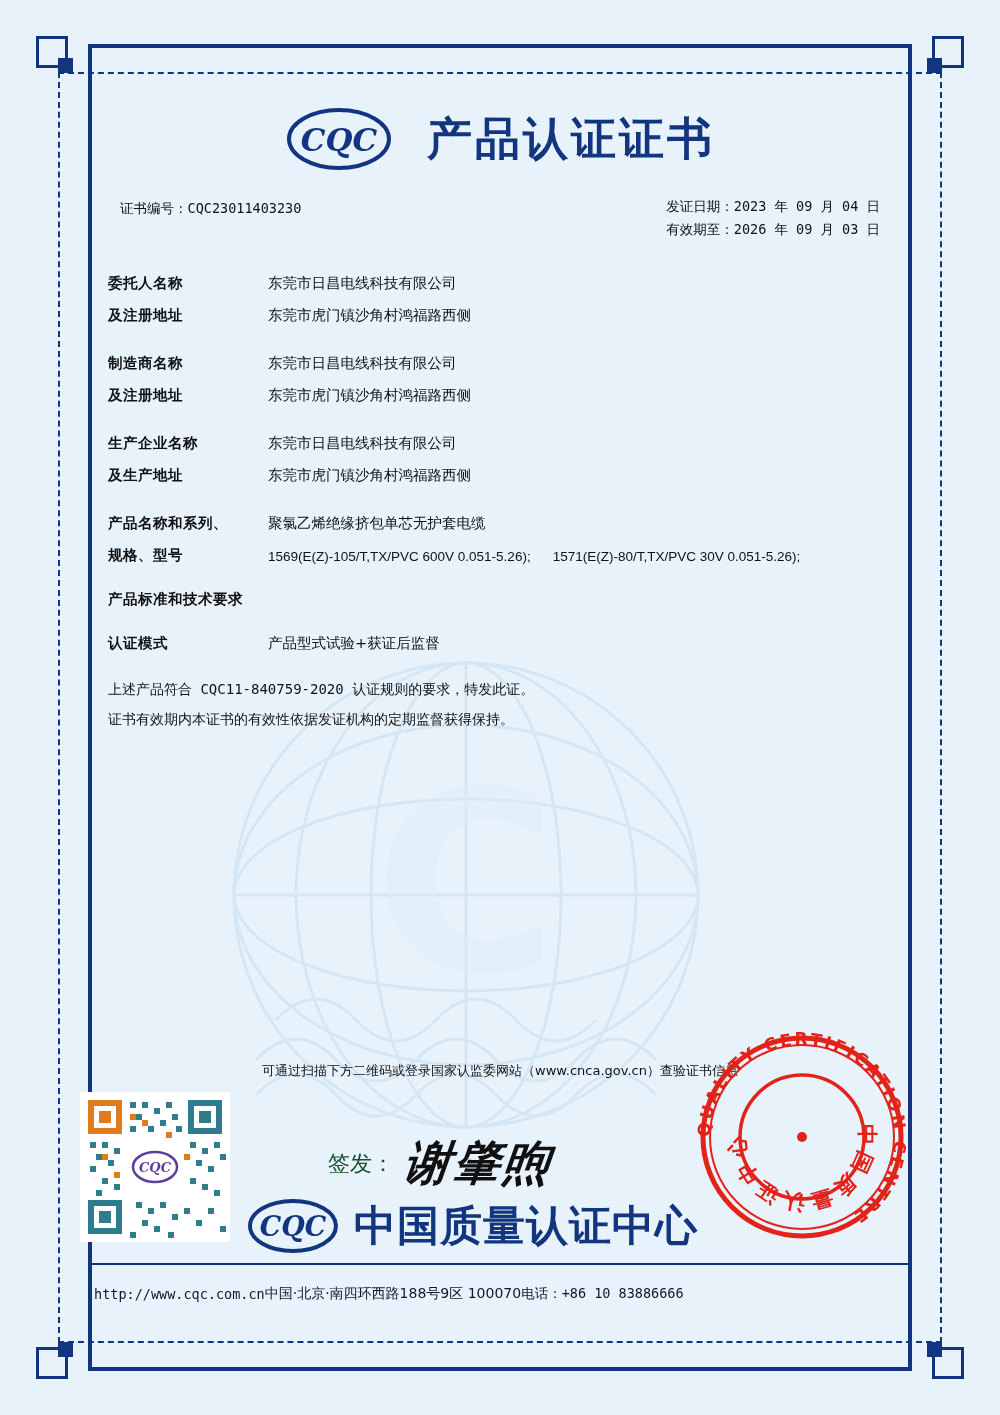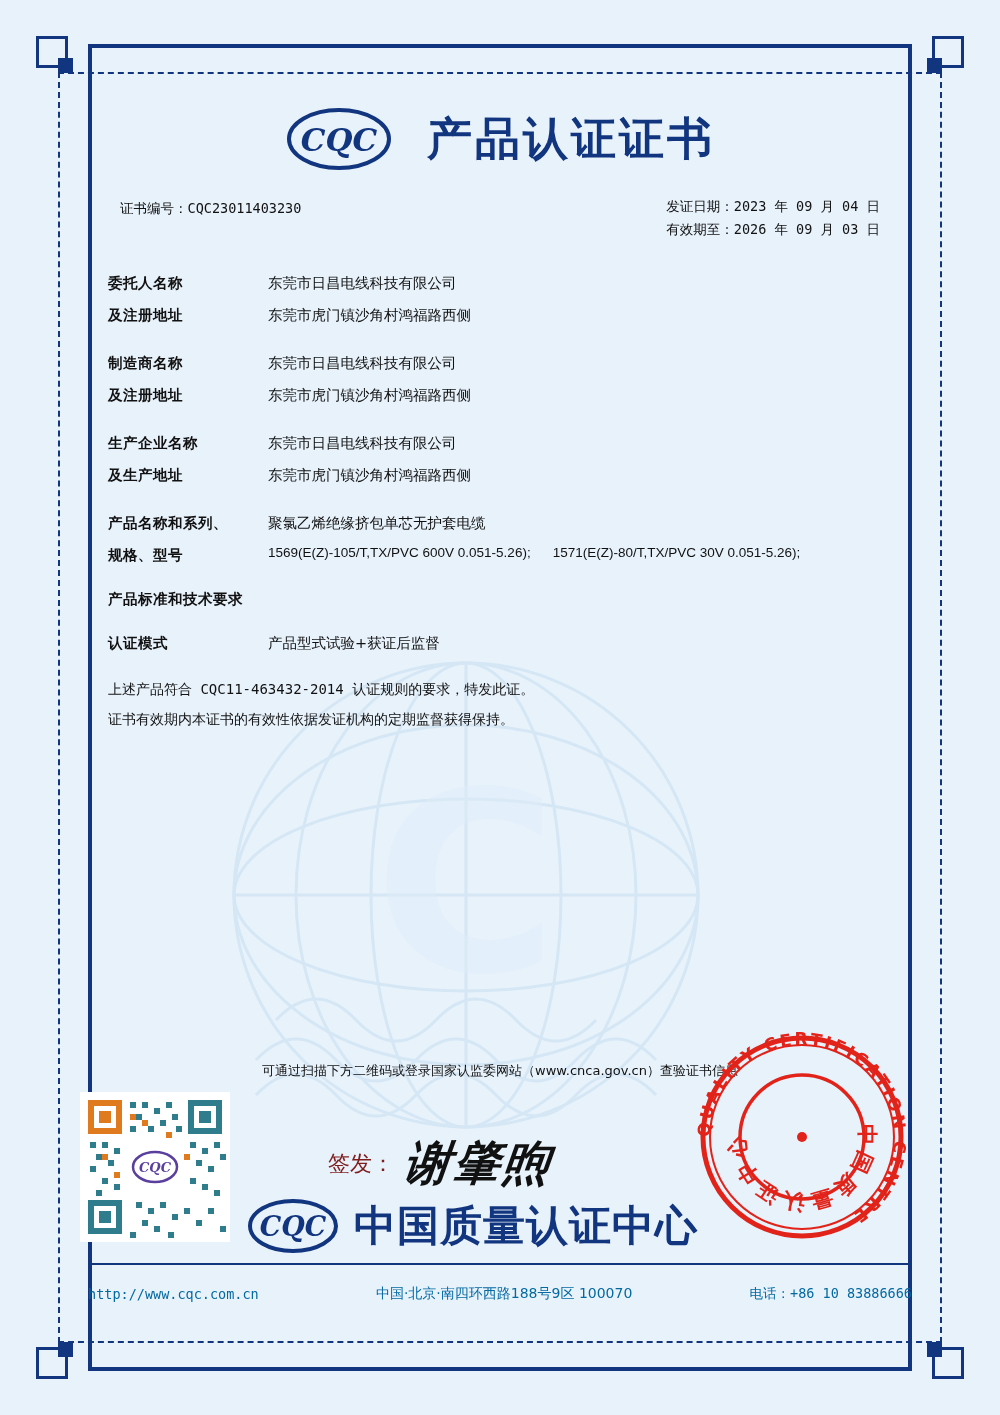--- a/index.html
+++ b/index.html
@@ -119,21 +119,21 @@
   .meta-right div { margin-bottom: 5px; white-space: nowrap; }
   .meta-left { padding-top: 2px; white-space: nowrap; }
 
   .fields {
     margin: 26px 40px 0 30px;
     position: relative;
     z-index: 3;
   }
   .field {
     display: flex;
-    align-items: flex-start;
+    align-items: flex-end;
     margin-bottom: 6px;
   }
   .field-label {
     font-family: "DejaVu Sans", sans-serif;
     font-weight: bold;
     font-size: 14.5px;
     color: #111;
     flex: 0 0 auto;
     letter-spacing: 0.5px;
     line-height: 26px;
@@ -191,21 +191,21 @@
     position: absolute;
     left: 250px;
     top: 1040px;
     display: flex;
     align-items: center;
     gap: 10px;
   }
   .sign-label {
     font-family: "DejaVu Sans", sans-serif;
     font-size: 22px;
-    color: #7f1d1d;
+    color: #14532d;
   }
   .signature {
     font-family: "DejaVu Serif", serif;
     font-size: 47px;
     font-weight: bold;
     color: #111;
     font-style: italic;
     letter-spacing: 2px;
     transform: skewX(-6deg);
   }
@@ -237,29 +237,28 @@
 
   .footer-line {
     position: absolute;
     left: 10px;
     right: 10px;
     bottom: 58px;
     border-top: 2px solid #12357f;
   }
   .footer {
     position: absolute;
-    left: 10px;
+    left: 16px;
     right: 10px;
     bottom: 20px;
     display: flex;
-    justify-content: space-between;
     align-items: center;
     font-family: "DejaVu Sans Mono", monospace;
     font-size: 13.5px;
-    color: #0369a1;
+    color: #0f172a;
   }
   .footer .mid { font-family: "DejaVu Sans", sans-serif; font-size: 14px; }
 </style>
 </head>
 <body>
 
 <div class="page">
 
   <div class="corner tl">
     <div class="sq-outer"></div>
@@ -382,21 +381,21 @@
       <div class="group tight">
         <div class="field">
           <div class="field-label w160">认证模式</div>
           <div class="field-value">产品型式试验+获证后监督</div>
         </div>
       </div>
 
     </div>
 
     <div class="statement">
-      <div>上述产品符合 CQC11-463432-2014 认证规则的要求，特发此证。</div>
+      <div>上述产品符合 CQC11-840759-2020 认证规则的要求，特发此证。</div>
       <div>证书有效期内本证书的有效性依据发证机构的定期监督获得保持。</div>
     </div>
 
     <div class="verify-note">可通过扫描下方二维码或登录国家认监委网站（www.cnca.gov.cn）查验证书信息</div>
 
     <svg class="qr" viewBox="0 0 150 150">
       <rect x="0" y="0" width="150" height="150" fill="#ffffff"></rect>
       <g fill="#e07a1f">
         <rect x="8" y="8" width="34" height="34"></rect>
       </g>

